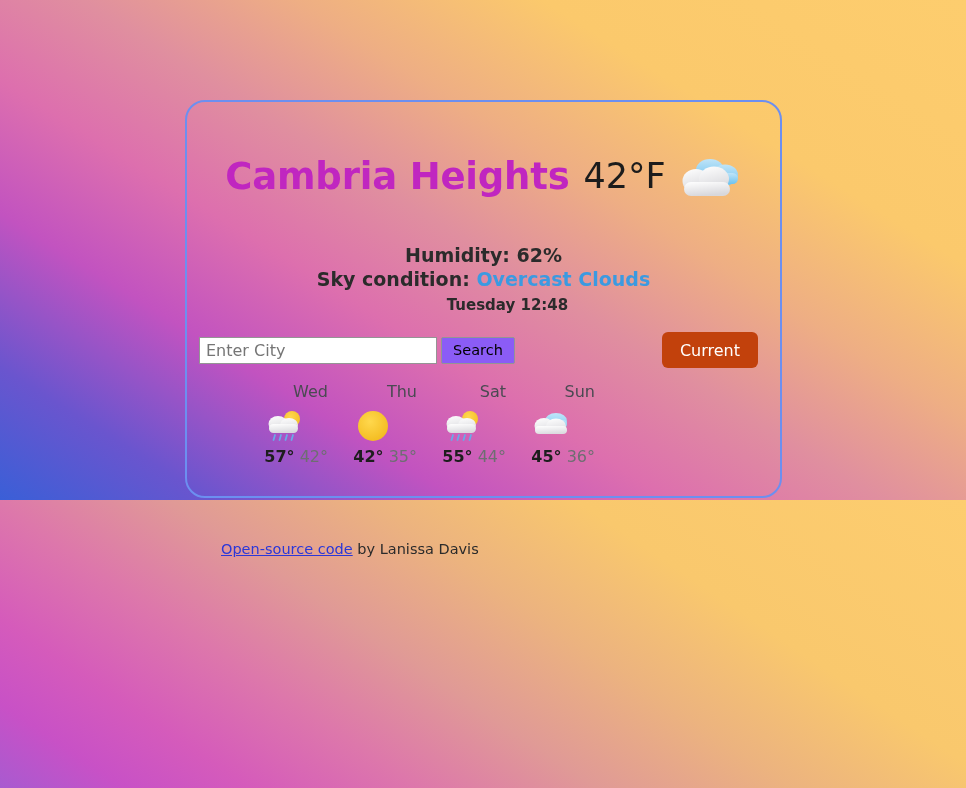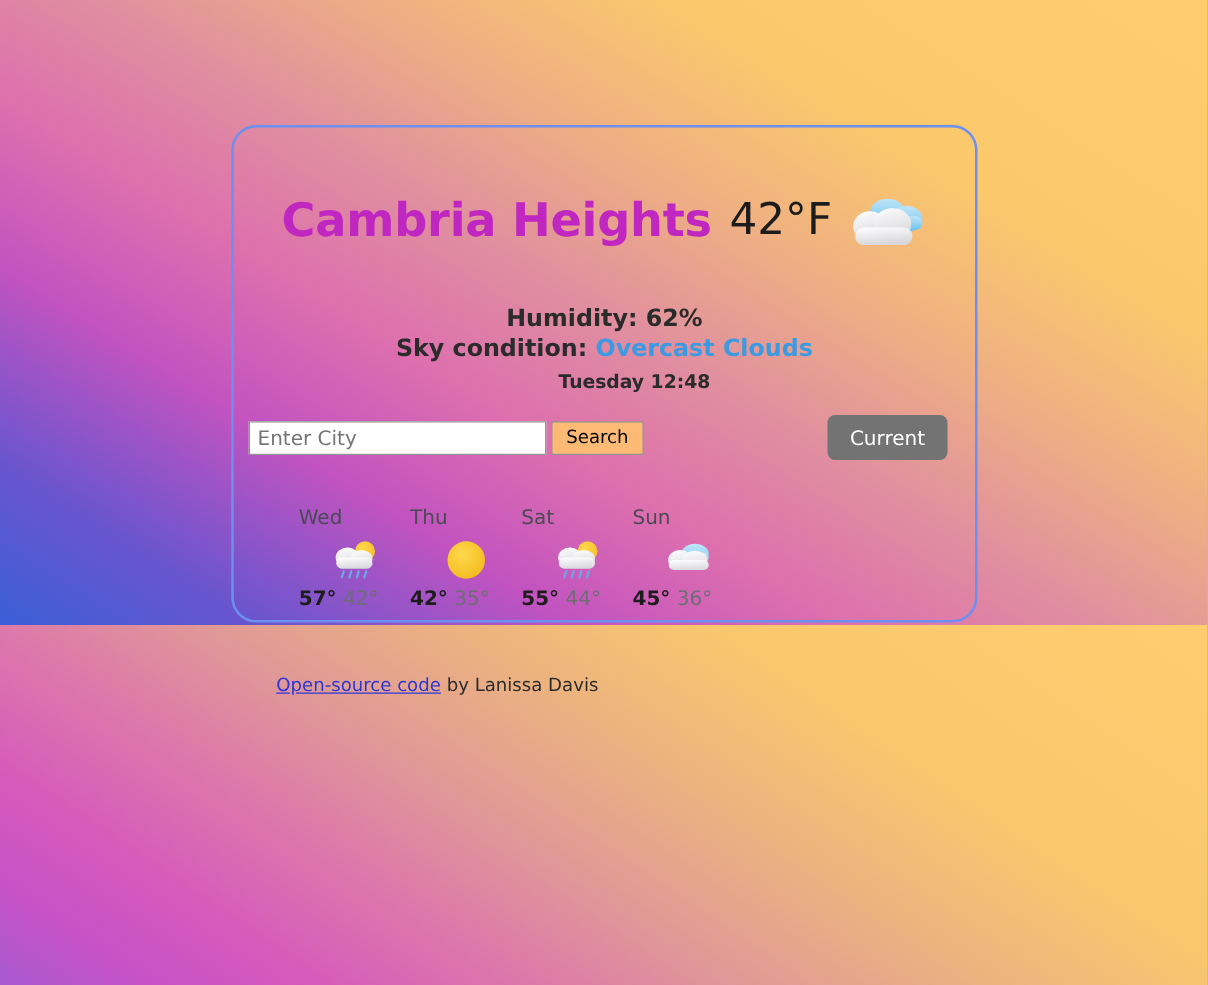--- a/index.html
+++ b/index.html
@@ -77,37 +77,37 @@
     font-family: "DejaVu Sans", "Liberation Sans", sans-serif;
     font-size: 16px; color: #000;
     background: #ffffff; border: 1px solid #949494; border-radius: 0;
     outline: none;
   }
   .search-input::placeholder { color: #757575; }
   .search-button {
     margin-left: 4px; height: 27px; padding: 0 11px;
     font-family: "DejaVu Sans", "Liberation Sans", sans-serif;
     font-size: 14.5px; color: #000;
-    background: #fdba74; border: 1px solid #949494; border-radius: 2px;
+    background: #8b5cf6; border: 1px solid #949494; border-radius: 2px;
     cursor: pointer;
   }
   .current-button {
     margin-left: auto; margin-right: 10px;
     height: 36px; padding: 0 18px;
     font-family: "DejaVu Sans", "Liberation Sans", sans-serif;
     font-size: 16px; color: #ffffff;
-    background: #737373; border: none; border-radius: 6px; cursor: pointer;
+    background: #c2410c; border: none; border-radius: 6px; cursor: pointer;
   }
 
   
   .forecast {
     position: absolute; left: 52px; top: 280px; width: 640px;
     display: flex; gap: 0;
   }
-  .fc-col { width: 89px; text-align: left; margin-top: 22px; }
+  .fc-col { width: 89px; text-align: right; }
   .fc-day { font-size: 16px; color: #4a4a52; line-height: 20px; }
   .fc-icon {
     width: 44px; height: 36px; margin: 6px auto 4px; position: relative;
   }
   .fc-temps { font-size: 16px; line-height: 17px; white-space: nowrap; }
   .fc-hi { color: #1d1d1d; font-weight: bold; }
   .fc-lo { color: #6e6e72; }
 
   
   #footer {

